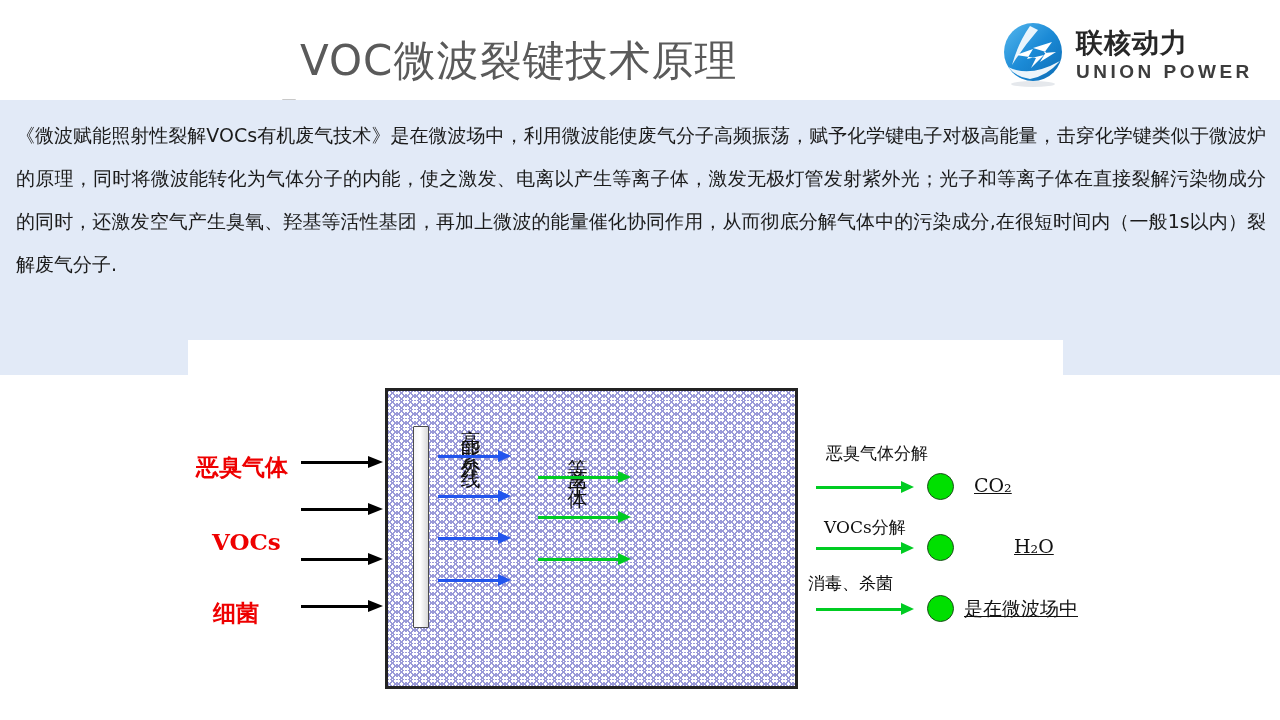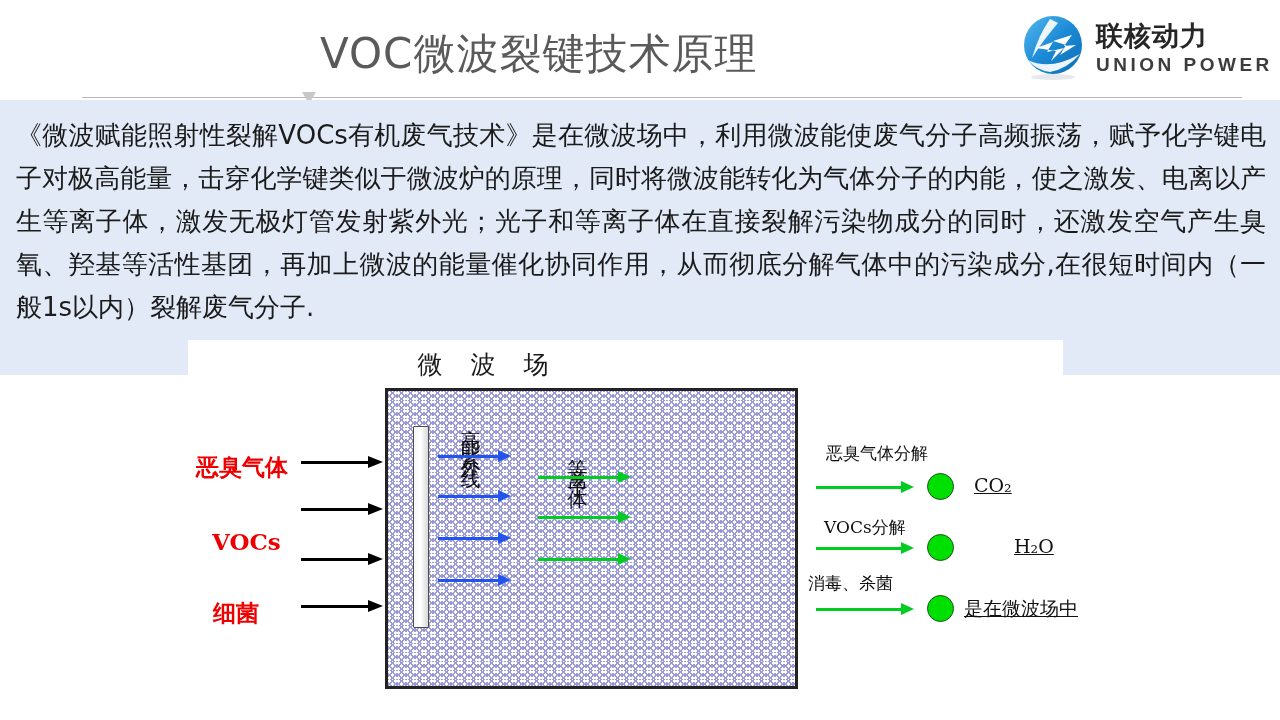--- a/index.html
+++ b/index.html
@@ -2,21 +2,21 @@
 <html><head>
 <meta charset="utf-8">
 <style>
   html,body{margin:0;padding:0;}
   body{
     width:1280px;height:720px;overflow:hidden;background:#ffffff;
     font-family:"Liberation Sans","DejaVu Sans",sans-serif;
     position:relative;
   }
   
-  #header{position:absolute;left:0;top:0;width:1068px;height:100px;background:#ffffff;margin-left:20px;}
+  #header{position:absolute;left:0;top:7px;width:1068px;height:100px;background:#ffffff;}
   #page-title{
     position:absolute;left:300px;top:26px;width:540px;height:56px;
     font-size:42px;color:#5a5a5a;letter-spacing:1px;
     font-family:"DejaVu Sans","Liberation Sans",sans-serif;
     white-space:nowrap;line-height:56px;
   }
   #title-rule{position:absolute;left:62px;top:97px;width:1160px;height:1px;background:#b9b9b9;}
   #title-tick{position:absolute;left:282px;top:92px;width:0;height:0;
     border-left:7px solid transparent;border-right:7px solid transparent;
     border-top:12px solid #c9c9c9;}
@@ -26,21 +26,21 @@
   #logo-zh{position:absolute;left:76px;top:6px;font-size:27px;font-weight:bold;color:#262626;
     letter-spacing:1px;font-family:"DejaVu Sans","Liberation Sans",sans-serif;white-space:nowrap;}
   #logo-en{position:absolute;left:76px;top:42px;font-size:19px;font-weight:bold;color:#3d3d3d;
     letter-spacing:3.5px;white-space:nowrap;}
   
   #para-band{
     position:absolute;left:0;top:100px;width:1280px;height:275px;background:#e2eaf7;
   }
   #paragraph{
     position:absolute;left:16px;top:14px;width:1250px;
-    font-size:26px;line-height:43px;color:#1b1b1b;text-align:justify;
+    font-size:19px;line-height:43px;color:#1b1b1b;text-align:justify;
     font-family:"DejaVu Sans","Liberation Sans",sans-serif;
     text-indent:0;
   }
   
   #diagram-panel{
     position:absolute;left:188px;top:340px;width:875px;height:380px;background:#ffffff;
   }
   #field-caption{
     position:absolute;left:0px;top:8px;width:600px;text-align:center;
     font-size:25px;color:#1a1a1a;letter-spacing:10px;
@@ -140,21 +140,20 @@
     <div id="logo-zh">联核动力</div>
   </div>
 </div>
 
 <div id="para-band">
   <div id="paragraph">《微波赋能照射性裂解VOCs有机废气技术》是在微波场中，利用微波能使废气分子高频振荡，赋予化学键电子对极高能量，击穿化学键类似于微波炉的原理，同时将微波能转化为气体分子的内能，使之激发、电离以产生等离子体，激发无极灯管发射紫外光；光子和等离子体在直接裂解污染物成分的同时，还激发空气产生臭氧、羟基等活性基团，再加上微波的能量催化协同作用，从而彻底分解气体中的污染成分,在很短时间内（一般1s以内）裂解废气分子.</div>
 </div>
 
 <div id="diagram-panel">
 
-  <div id="field-caption">微 波 场</div>
 
   <div class="inlet-label" style="left:8px;top:112px;">恶臭气体</div>
   <div class="inlet-label" style="left:24px;top:188px;">VOCs</div>
   <div class="inlet-label" style="left:25px;top:258px;">细菌</div>
 
   <div class="arrow black" style="left:113px;top:121px;width:82px;">
     <div class="shaft" style="width:67px;"></div>
       <div class="head" style="left:67px;"></div>
   </div>
   <div class="arrow black" style="left:113px;top:168px;width:82px;">

